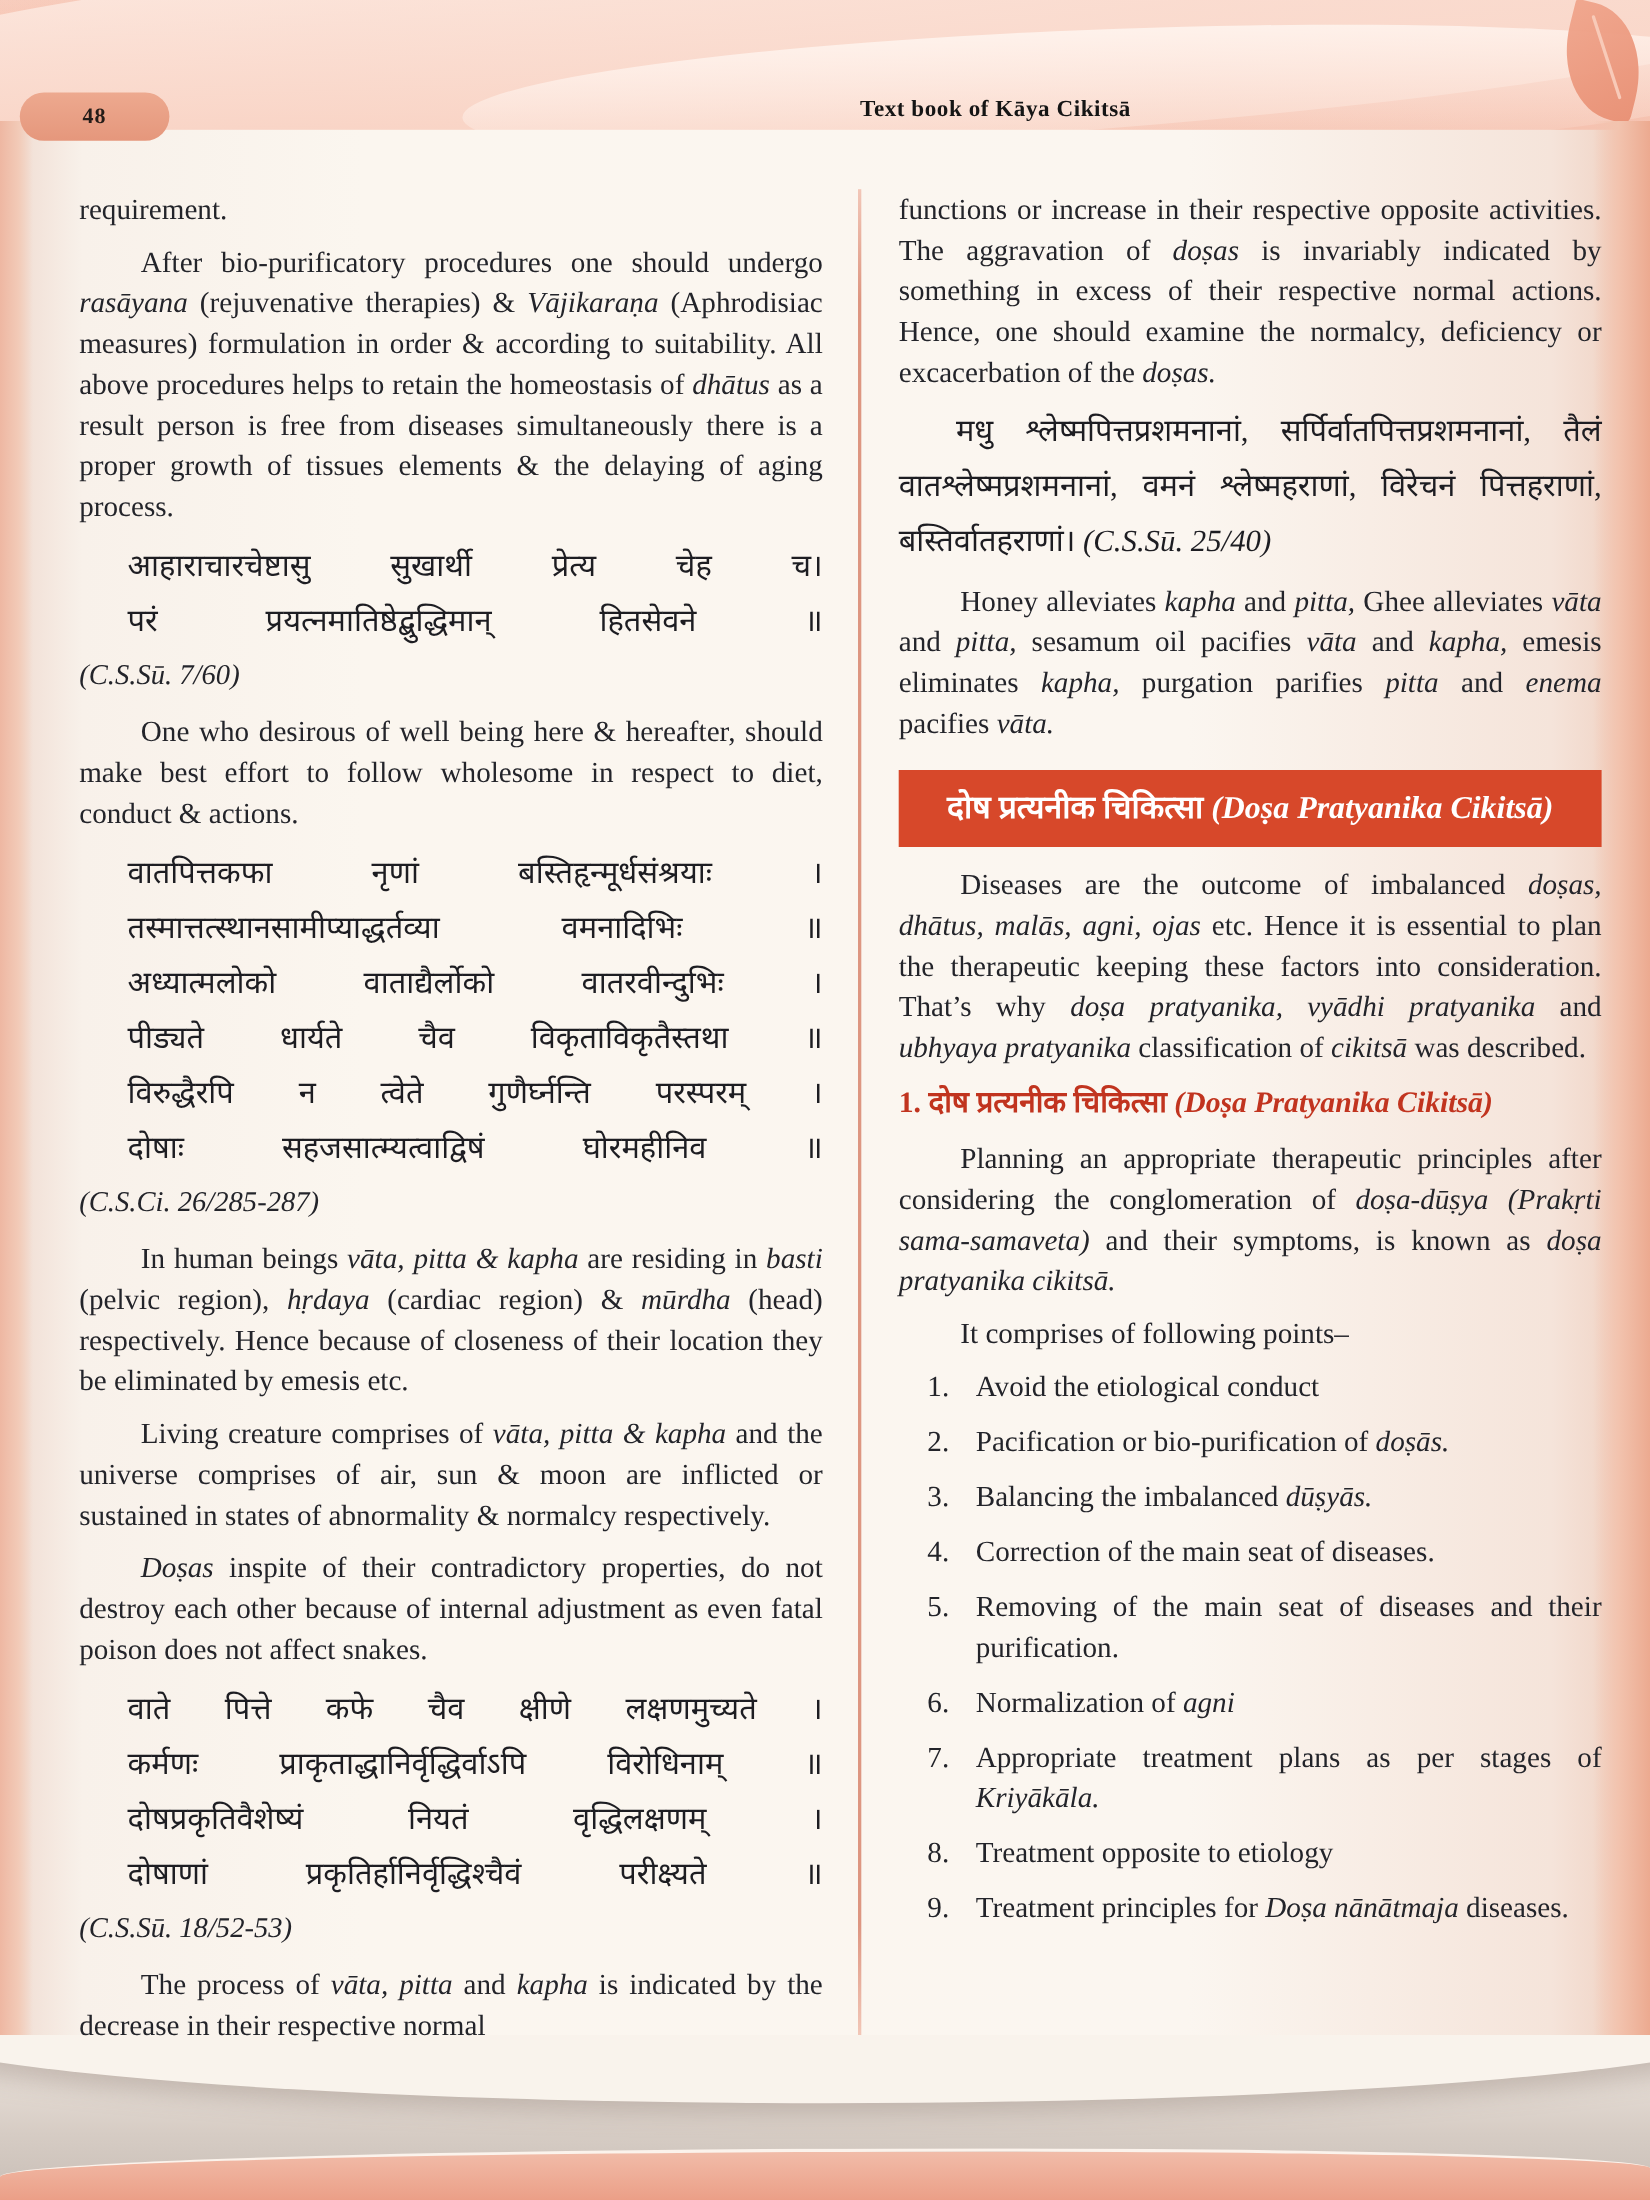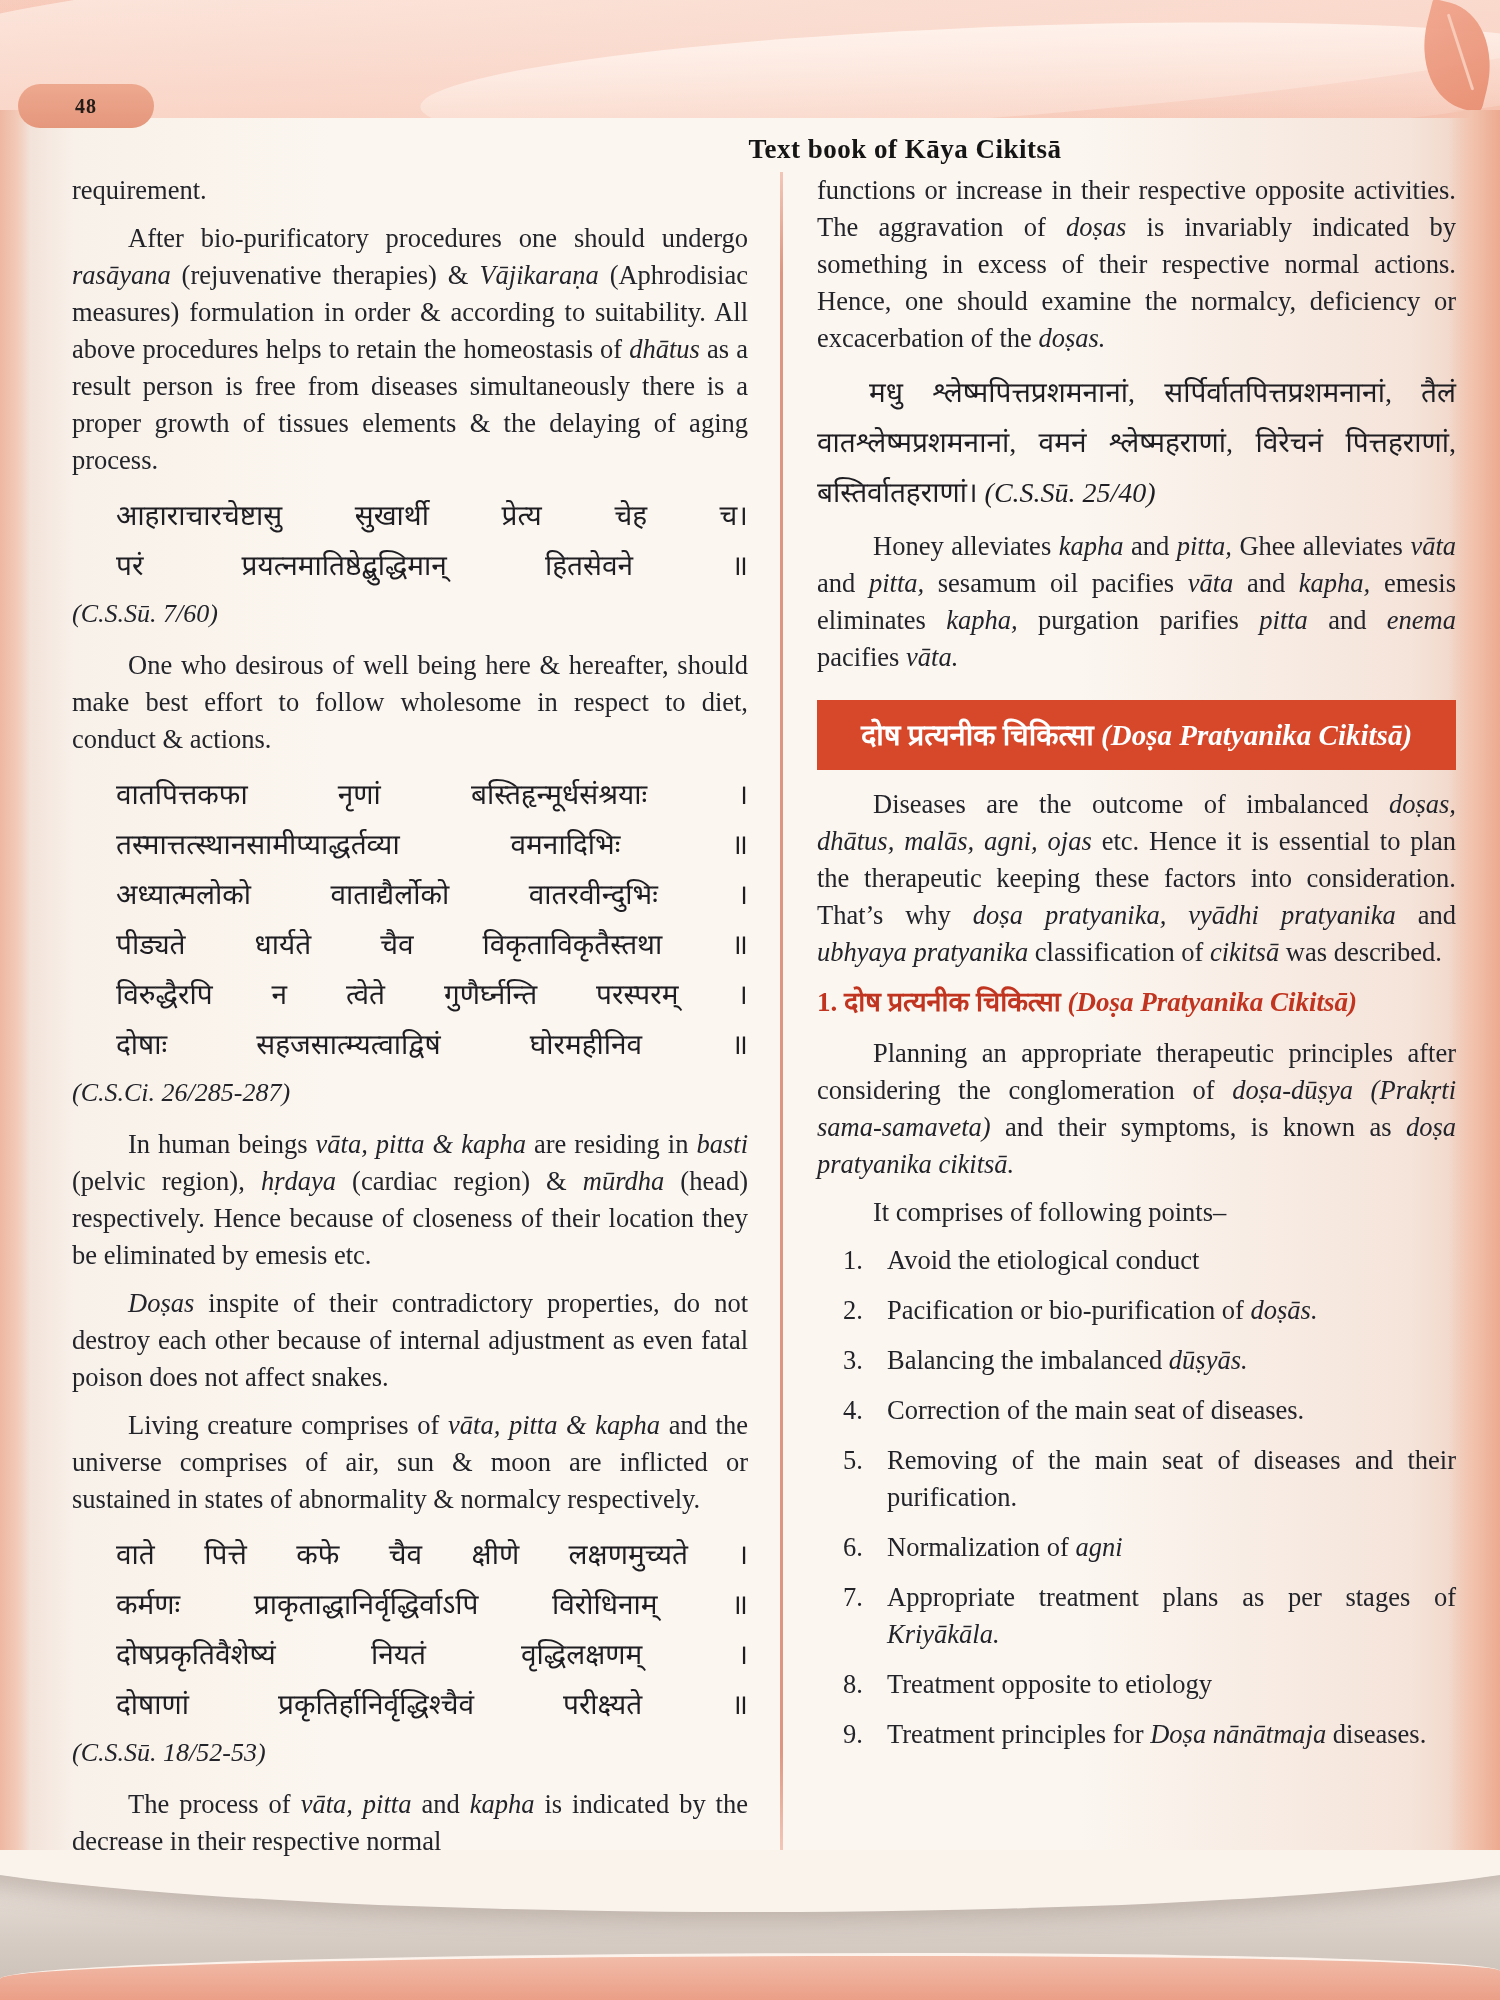--- a/index.html
+++ b/index.html
@@ -26,21 +26,21 @@
   .edge-left{position:absolute;top:110px;bottom:130px;left:0;width:30px;
     background:linear-gradient(90deg,#eeb7a2,#f2cab7 55%,rgba(246,206,190,0));}
   .edge-right{position:absolute;top:110px;bottom:130px;right:0;width:52px;
     background:linear-gradient(270deg,#ecaa90,#f2c3ae 55%,rgba(246,206,190,0));}
 
   
   .page-number-badge{position:absolute;top:84px;left:18px;width:136px;height:44px;border-radius:24px;
     background:linear-gradient(#eda98f,#e5977c);display:flex;align-items:center;justify-content:center;
     font-weight:bold;font-size:20px;color:#241c18;letter-spacing:1px;z-index:5;}
   .book-title{position:absolute;top:86px;left:370px;right:60px;text-align:center;font-weight:bold;
-    font-size:27px;color:#151515;z-index:5;letter-spacing:.5px;margin-top:48px;}
+    font-size:21px;color:#151515;z-index:5;letter-spacing:.5px;}
 
   
   .content{position:absolute;top:172px;left:72px;right:44px;bottom:150px;display:flex;z-index:4;}
   .col{font-size:26.5px;line-height:37px;text-align:justify;}
   .col-left{width:676px;}
   .col-right{flex:1;padding-left:34px;}
   .divider{width:3px;margin-left:32px;align-self:stretch;
     background:linear-gradient(#f2c7b8, #dd9681 6%, #dd9681 94%, #f2c7b8);}
 
   .p{margin:0 0 11px;text-indent:56px;}
@@ -111,22 +111,22 @@
         <div class="verse-line">वातपित्तकफा नृणां बस्तिहृन्मूर्धसंश्रयाः ।</div>
         <div class="verse-line">तस्मात्तत्स्थानसामीप्याद्धर्तव्या वमनादिभिः ॥</div>
         <div class="verse-line">अध्यात्मलोको वाताद्यैर्लोको वातरवीन्दुभिः ।</div>
         <div class="verse-line">पीड्यते धार्यते चैव विकृताविकृतैस्तथा ॥</div>
         <div class="verse-line">विरुद्धैरपि न त्वेते गुणैर्घ्नन्ति परस्परम् ।</div>
         <div class="verse-line">दोषाः सहजसात्म्यत्वाद्विषं घोरमहीनिव ॥</div>
       </div>
       <div class="verse-cite">(C.S.Ci. 26/285-287)</div>
 
       <div class="p"><span>In human beings </span><i>vāta, pitta &amp; kapha</i><span> are residing in </span><i>basti</i><span> (pelvic region), </span><i>hṛdaya</i><span> (cardiac region) &amp; </span><i>mūrdha</i><span> (head) respectively. Hence because of closeness of their location they be eliminated by emesis etc.</span></div>
+      <div class="p"><span>Living creature comprises of </span><i>vāta, pitta &amp; kapha</i><span> and the universe comprises of air, sun &amp; moon are inflicted or sustained in states of abnormality &amp; normalcy respectively.</span></div>
       <div class="p"><i>Doṣas</i><span> inspite of their contradictory properties, do not destroy each other because of internal adjustment as even fatal poison does not affect snakes.</span></div>
-      <div class="p"><span>Living creature comprises of </span><i>vāta, pitta &amp; kapha</i><span> and the universe comprises of air, sun &amp; moon are inflicted or sustained in states of abnormality &amp; normalcy respectively.</span></div>
 
       <div class="verse">
         <div class="verse-line">वाते पित्ते कफे चैव क्षीणे लक्षणमुच्यते ।</div>
         <div class="verse-line">कर्मणः प्राकृताद्धानिर्वृद्धिर्वाऽपि विरोधिनाम् ॥</div>
         <div class="verse-line">दोषप्रकृतिवैशेष्यं नियतं वृद्धिलक्षणम् ।</div>
         <div class="verse-line">दोषाणां प्रकृतिर्हानिर्वृद्धिश्चैवं परीक्ष्यते ॥</div>
       </div>
       <div class="verse-cite">(C.S.Sū. 18/52-53)</div>
 
       <div class="p"><span>The process of </span><i>vāta, pitta</i><span> and </span><i>kapha</i><span> is indicated by the decrease in their respective normal</span></div>

